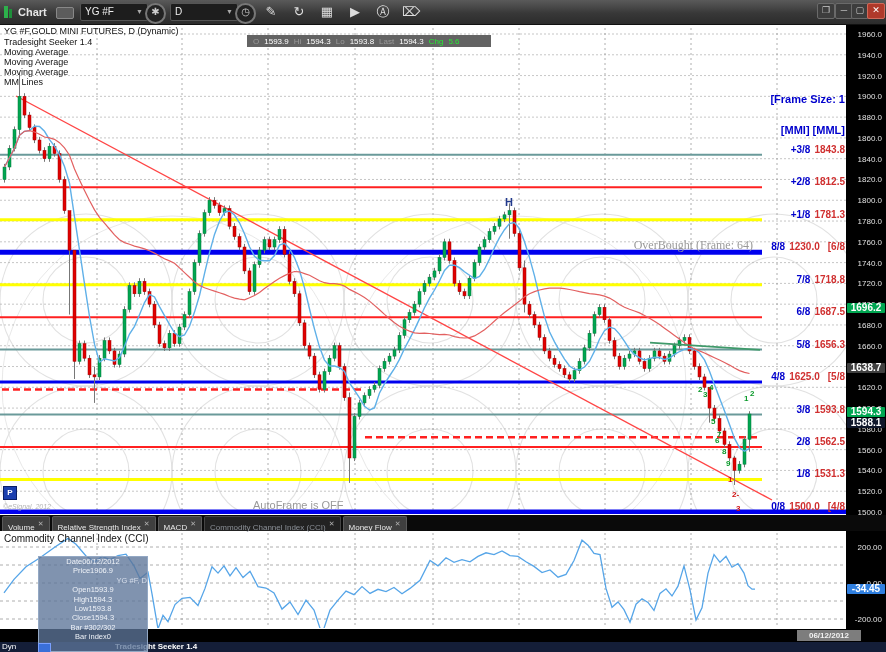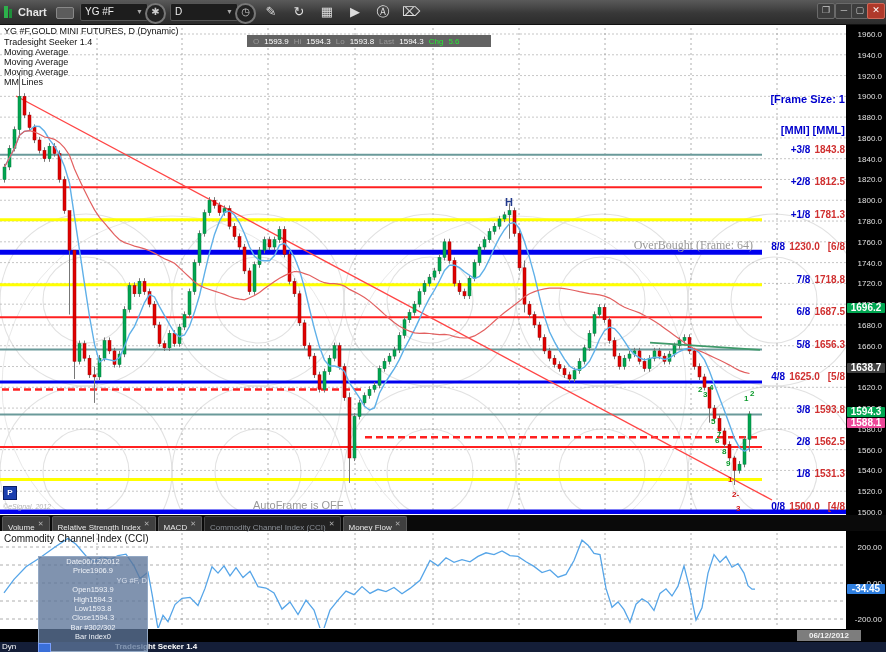--- a/index.html
+++ b/index.html
@@ -576,21 +576,21 @@
       <div class="abs tick-label" style="left:846px;top:113px;">1880.0</div>
       <div class="abs tick-label" style="left:846px;top:92px;">1900.0</div>
       <div class="abs tick-label" style="left:846px;top:72px;">1920.0</div>
       <div class="abs tick-label" style="left:846px;top:51px;">1940.0</div>
       <div class="abs tick-label" style="left:846px;top:30px;">1960.0</div>
     </div>
   <div id="price-badges">
       <div class="abs axis-badge" style="top:303px;background:#00a651;">1696.2</div>
       <div class="abs axis-badge" style="top:363px;background:#404040;">1638.7</div>
       <div class="abs axis-badge" style="top:407px;background:#00a651;">1594.3</div>
-      <div class="abs axis-badge" style="top:418px;background:#ec4899;">1588.1</div>
+      <div class="abs axis-badge" style="top:418px;background:#0f172a;">1588.1</div>
     </div>
 
   <div class="abs" id="tabstrip">
       <div class="tab"><span>Volume</span><span class="x">✕</span></div>
       <div class="tab"><span>Relative Strength Index</span><span class="x">✕</span></div>
       <div class="tab"><span>MACD</span><span class="x">✕</span></div>
       <div class="tab active"><span>Commodity Channel Index (CCI)</span><span class="x">✕</span></div>
       <div class="tab"><span>Money Flow</span><span class="x">✕</span></div>
     </div>
 

